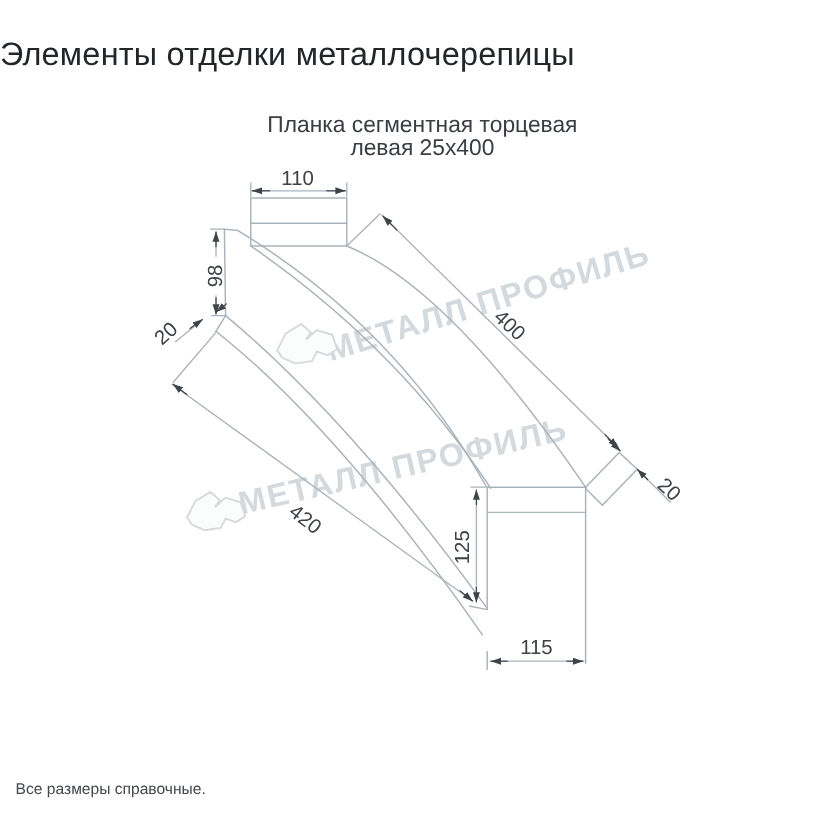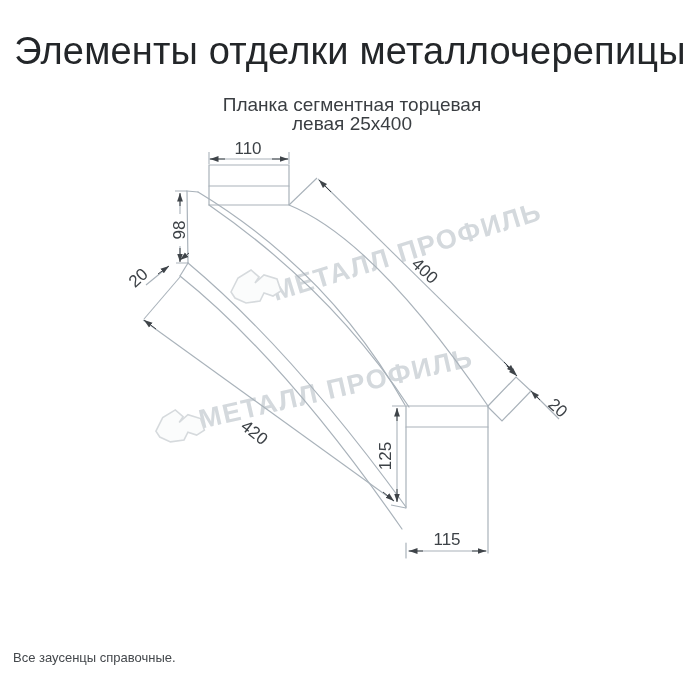--- a/index.html
+++ b/index.html
@@ -1,20 +1,20 @@
 <!DOCTYPE html>
 <html><head>
 <meta charset="utf-8">
 <style>
   html,body{margin:0;padding:0;}
   body{width:700px;height:700px;position:relative;background:#ffffff;overflow:hidden;
        font-family:"Liberation Sans", sans-serif;}
   .page{position:absolute;inset:0;width:700px;height:700px;background:#ffffff;}
-  .title{position:absolute;top:30px;left:0;width:700px;text-align:center;
-         font-size:38px;color:#232629;letter-spacing:0.2px;}
+  .title{position:absolute;top:30px;left:0;width:700px;text-align:left;
+         font-size:27px;color:#232629;letter-spacing:0.2px;}
   .subtitle{position:absolute;top:95px;left:0;width:704px;text-align:center;
             font-size:19px;line-height:19px;color:#3a3e42;}
   .notes{position:absolute;left:13px;top:648px;font-size:13px;line-height:20px;color:#44484c;}
   .watermark{position:absolute;font-weight:bold;font-size:27px;letter-spacing:1.5px;
              color:#d4d9dd;white-space:nowrap;z-index:1;}
   #wm1{left:407px;top:252px;transform:translate(-50%,-50%) rotate(-17deg);}
   #wm2{left:336px;top:389px;transform:translate(-50%,-50%) rotate(-13deg);}
   svg.draw{position:absolute;left:0;top:0;z-index:2;}
   .txt{z-index:3;}
   svg text{font-family:"Liberation Sans", sans-serif;font-size:17px;fill:#3d4247;}
@@ -109,16 +109,16 @@
       <text transform="translate(142,282) rotate(-42)">20</text>
       <text transform="translate(421,275) rotate(43)">400</text>
       <text transform="translate(251,437) rotate(38)">420</text>
       <text transform="translate(554,412) rotate(42)">20</text>
       <text transform="translate(391,456) rotate(-90)">125</text>
       <text transform="translate(447,545)">115</text>
     </g>
   </svg>
 
   <div class="notes txt">
-    <div>Все заусенцы справочные.</div>
+    <div>Все размеры справочные.</div>
   </div>
 
 </div>
 
 </body></html>

